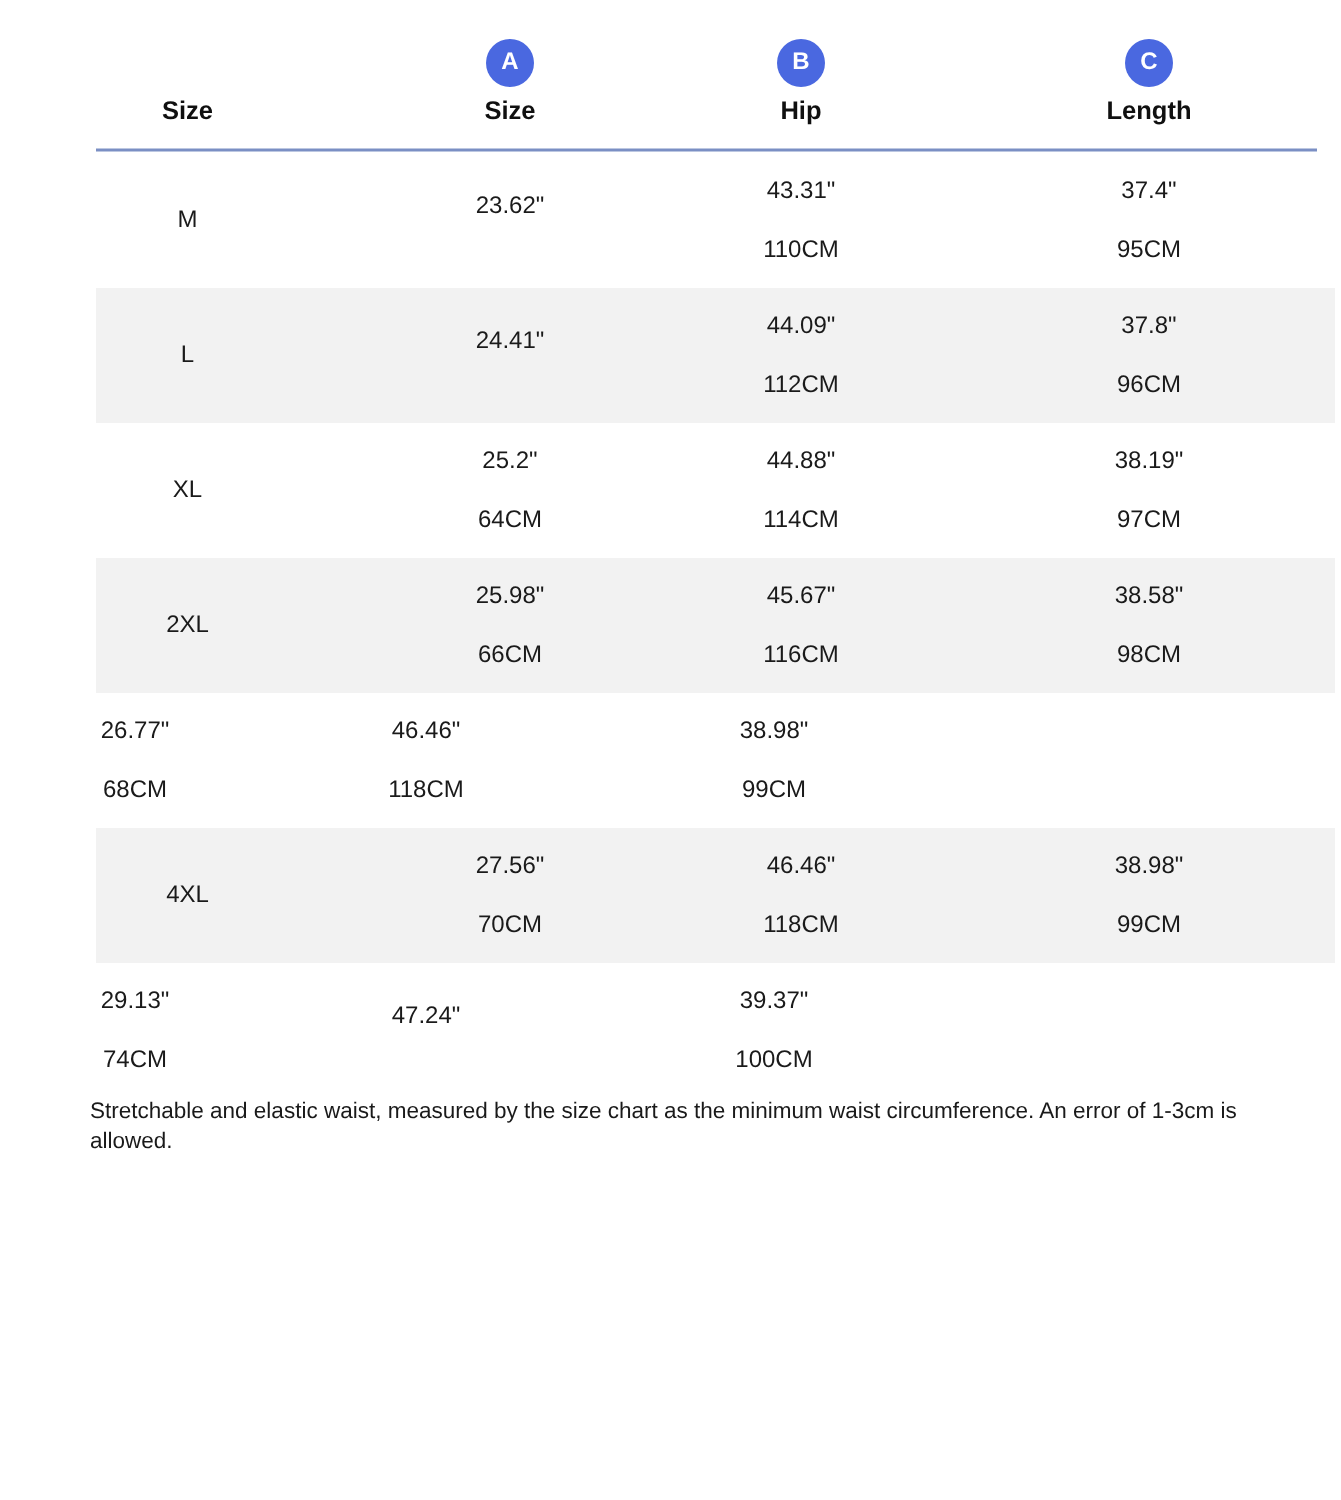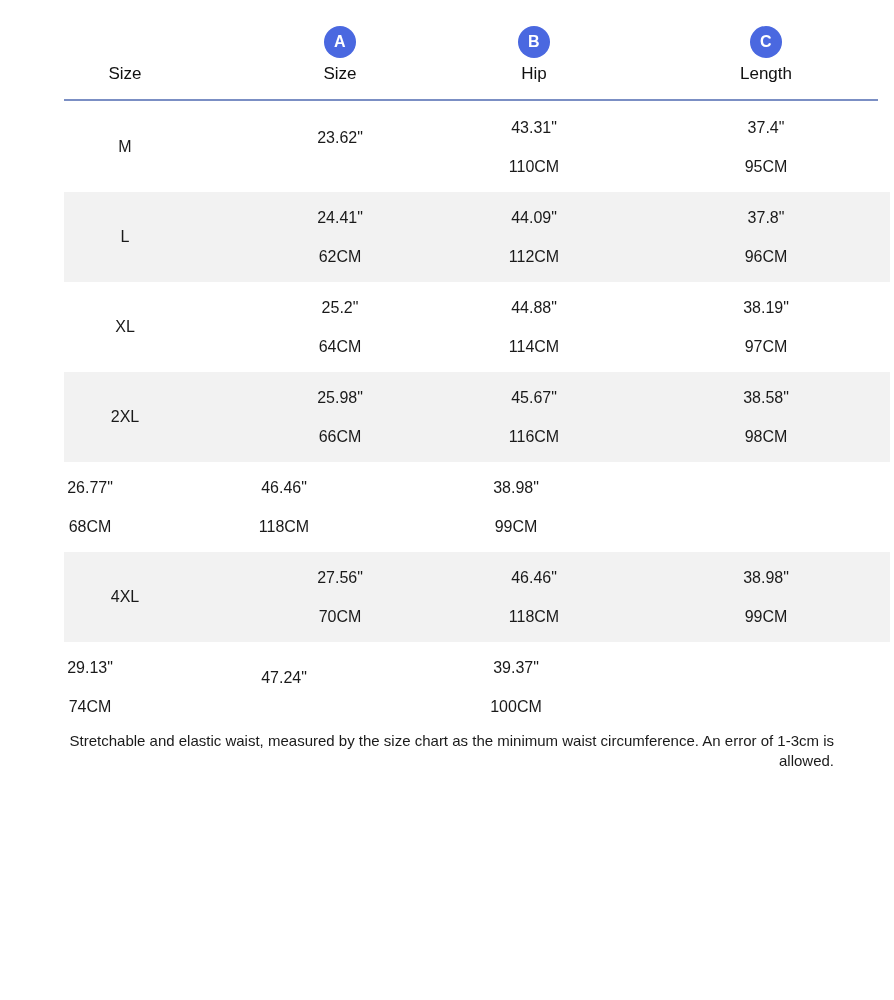--- a/index.html
+++ b/index.html
@@ -48,21 +48,21 @@
     color: #ffffff;
     font-size: 16px;
     font-weight: bold;
     line-height: 32px;
     text-align: center;
     margin: 0 auto 6px auto;
     letter-spacing: 0.2px;
   }
   .head-label {
     font-size: 17px;
-    font-weight: normal;
+    font-weight: bold;
     color: #101010;
     line-height: 20px;
   }
   .head-label.plain {
     margin-bottom: 0;
   }
 
   .header-rule {
     position: absolute;
     left: 64px;
@@ -116,21 +116,21 @@
   .cell.size-col .size-label {
     display: block;
   }
 
   
   .footnote {
     position: absolute;
     left: 60px;
     top: 731px;
     width: 774px;
-    text-align: right;
+    text-align: left;
     font-size: 15px;
     line-height: 20px;
     color: #1a1a1a;
     z-index: 2;
   }
 </style>
 </head>
 <body>
 
 <div class="size-chart">
@@ -177,21 +177,20 @@
         <span class="cm">95CM</span>
       </div>
     </div>
 
     <div class="row striped">
       <div class="cell size-col">
         <span class="size-label">L</span>
       </div>
       <div class="cell waist-col">
         <span class="inch">24.41"</span>
-        <span class="cm">62CM</span>
       </div>
       <div class="cell hip-col">
         <span class="inch">44.09"</span>
         <span class="cm">112CM</span>
       </div>
       <div class="cell len-col">
         <span class="inch">37.8"</span>
         <span class="cm">96CM</span>
       </div>
     </div>

